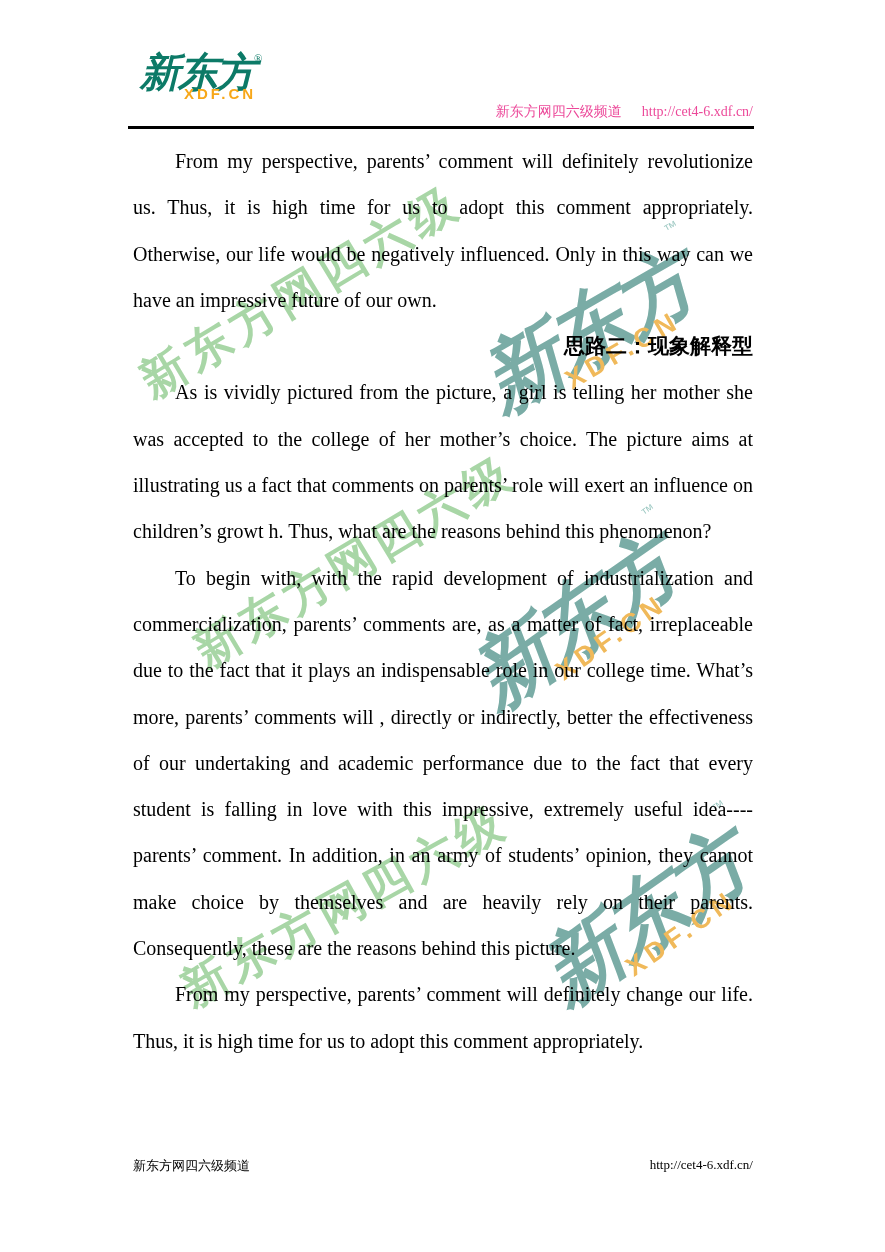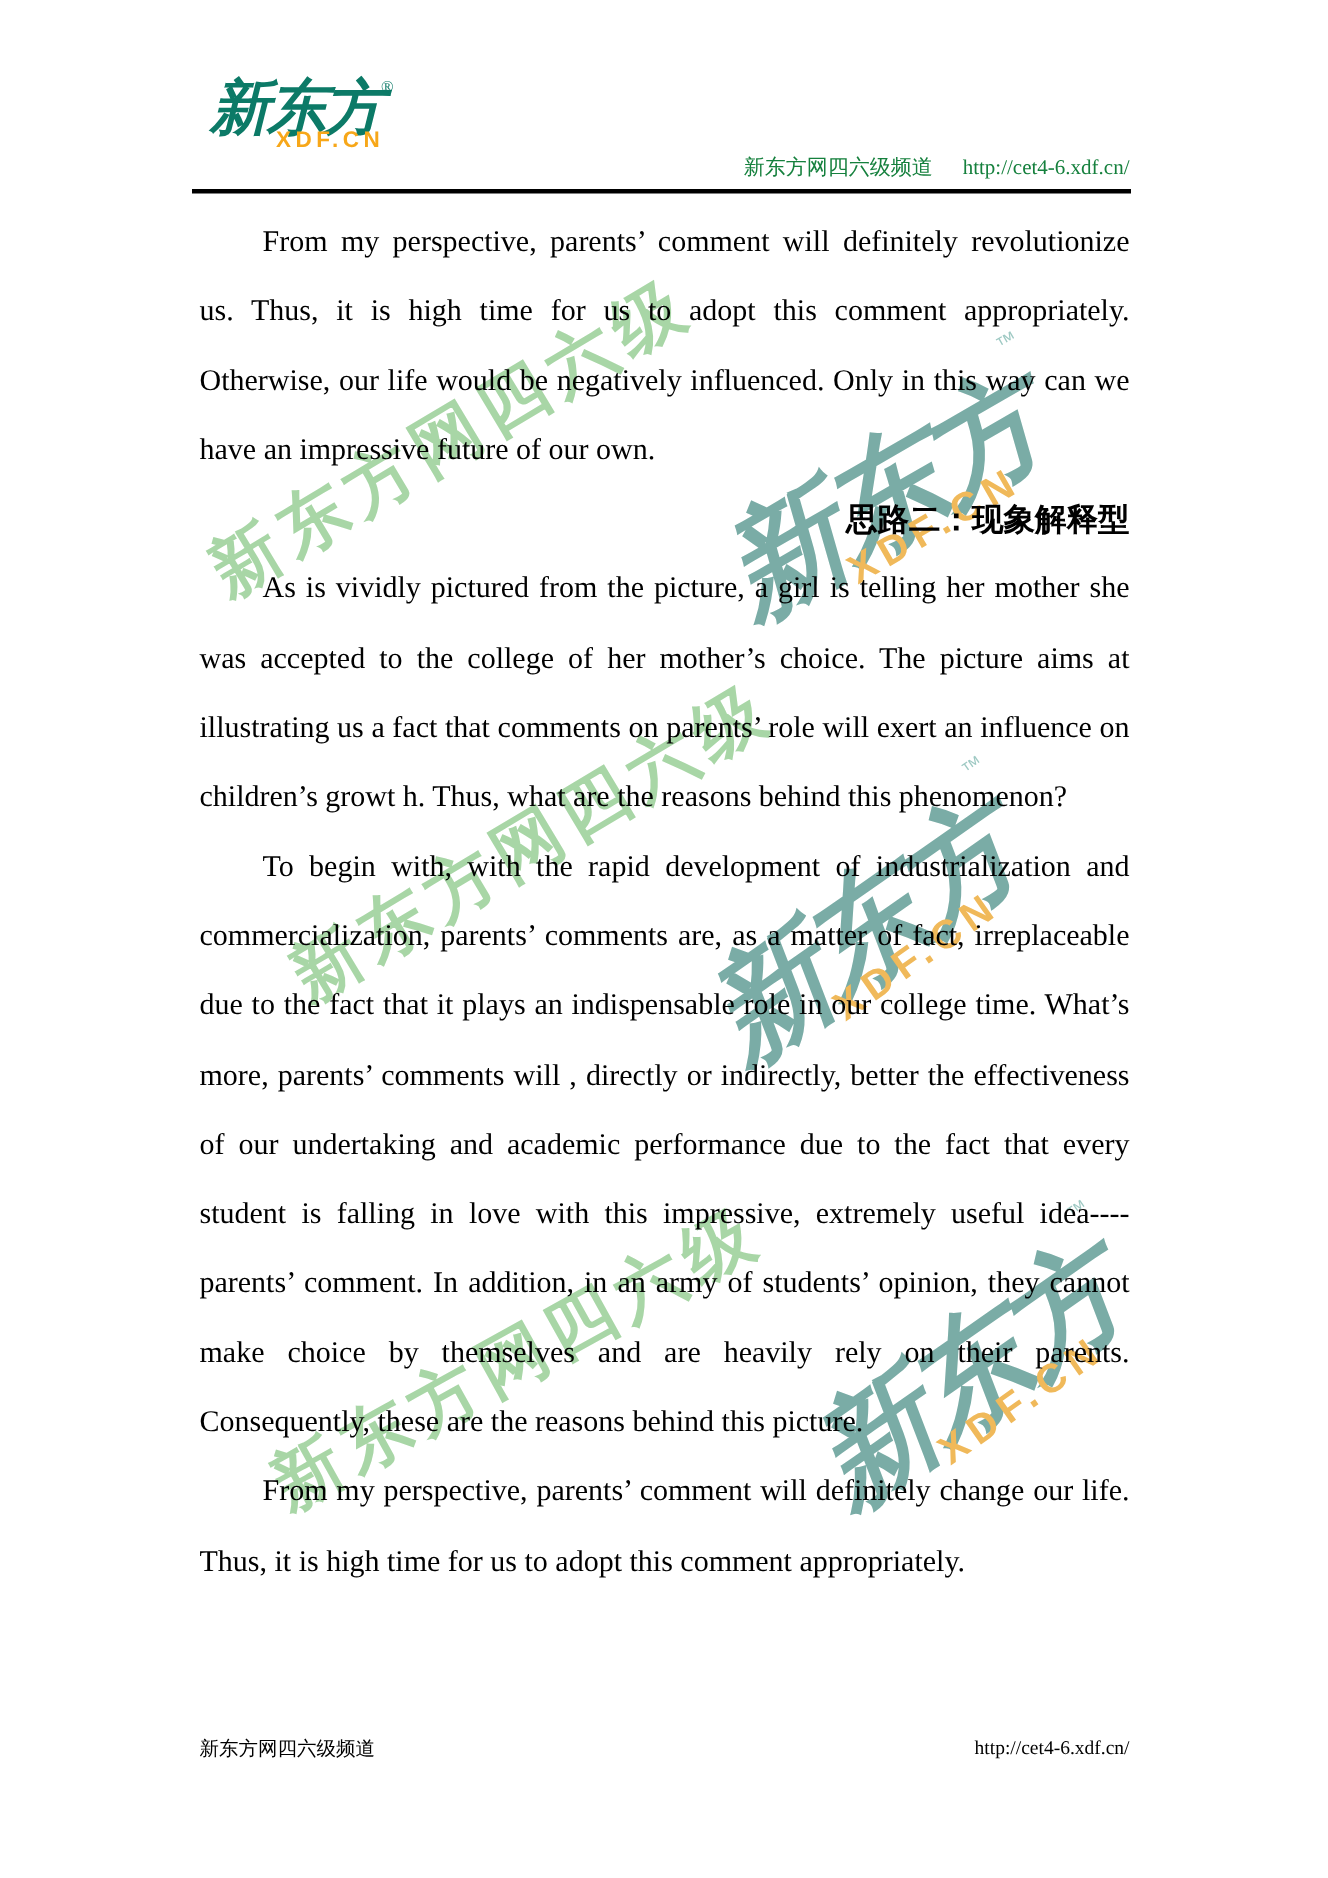--- a/index.html
+++ b/index.html
@@ -66,21 +66,21 @@
   .brand-domain {
     display: block;
     font-family: "Liberation Sans", sans-serif;
     font-weight: bold;
     font-size: 15px; letter-spacing: 3px;
     color: #f7a719;
     margin: -7px 0 0 44px;
   }
   .header-meta {
     position: absolute; top: 103px; right: 132px; z-index: 2;
-    font-size: 14px; color: #15803d; white-space: nowrap;
+    font-size: 14px; color: #ec4899; white-space: nowrap;
   }
   .header-meta .chan { margin-right: 20px; }
   .header-rule {
     position: absolute; left: 128px; top: 126px;
     width: 626px; height: 3px;
     background: #000000; z-index: 2;
   }
 
   
   .content {

